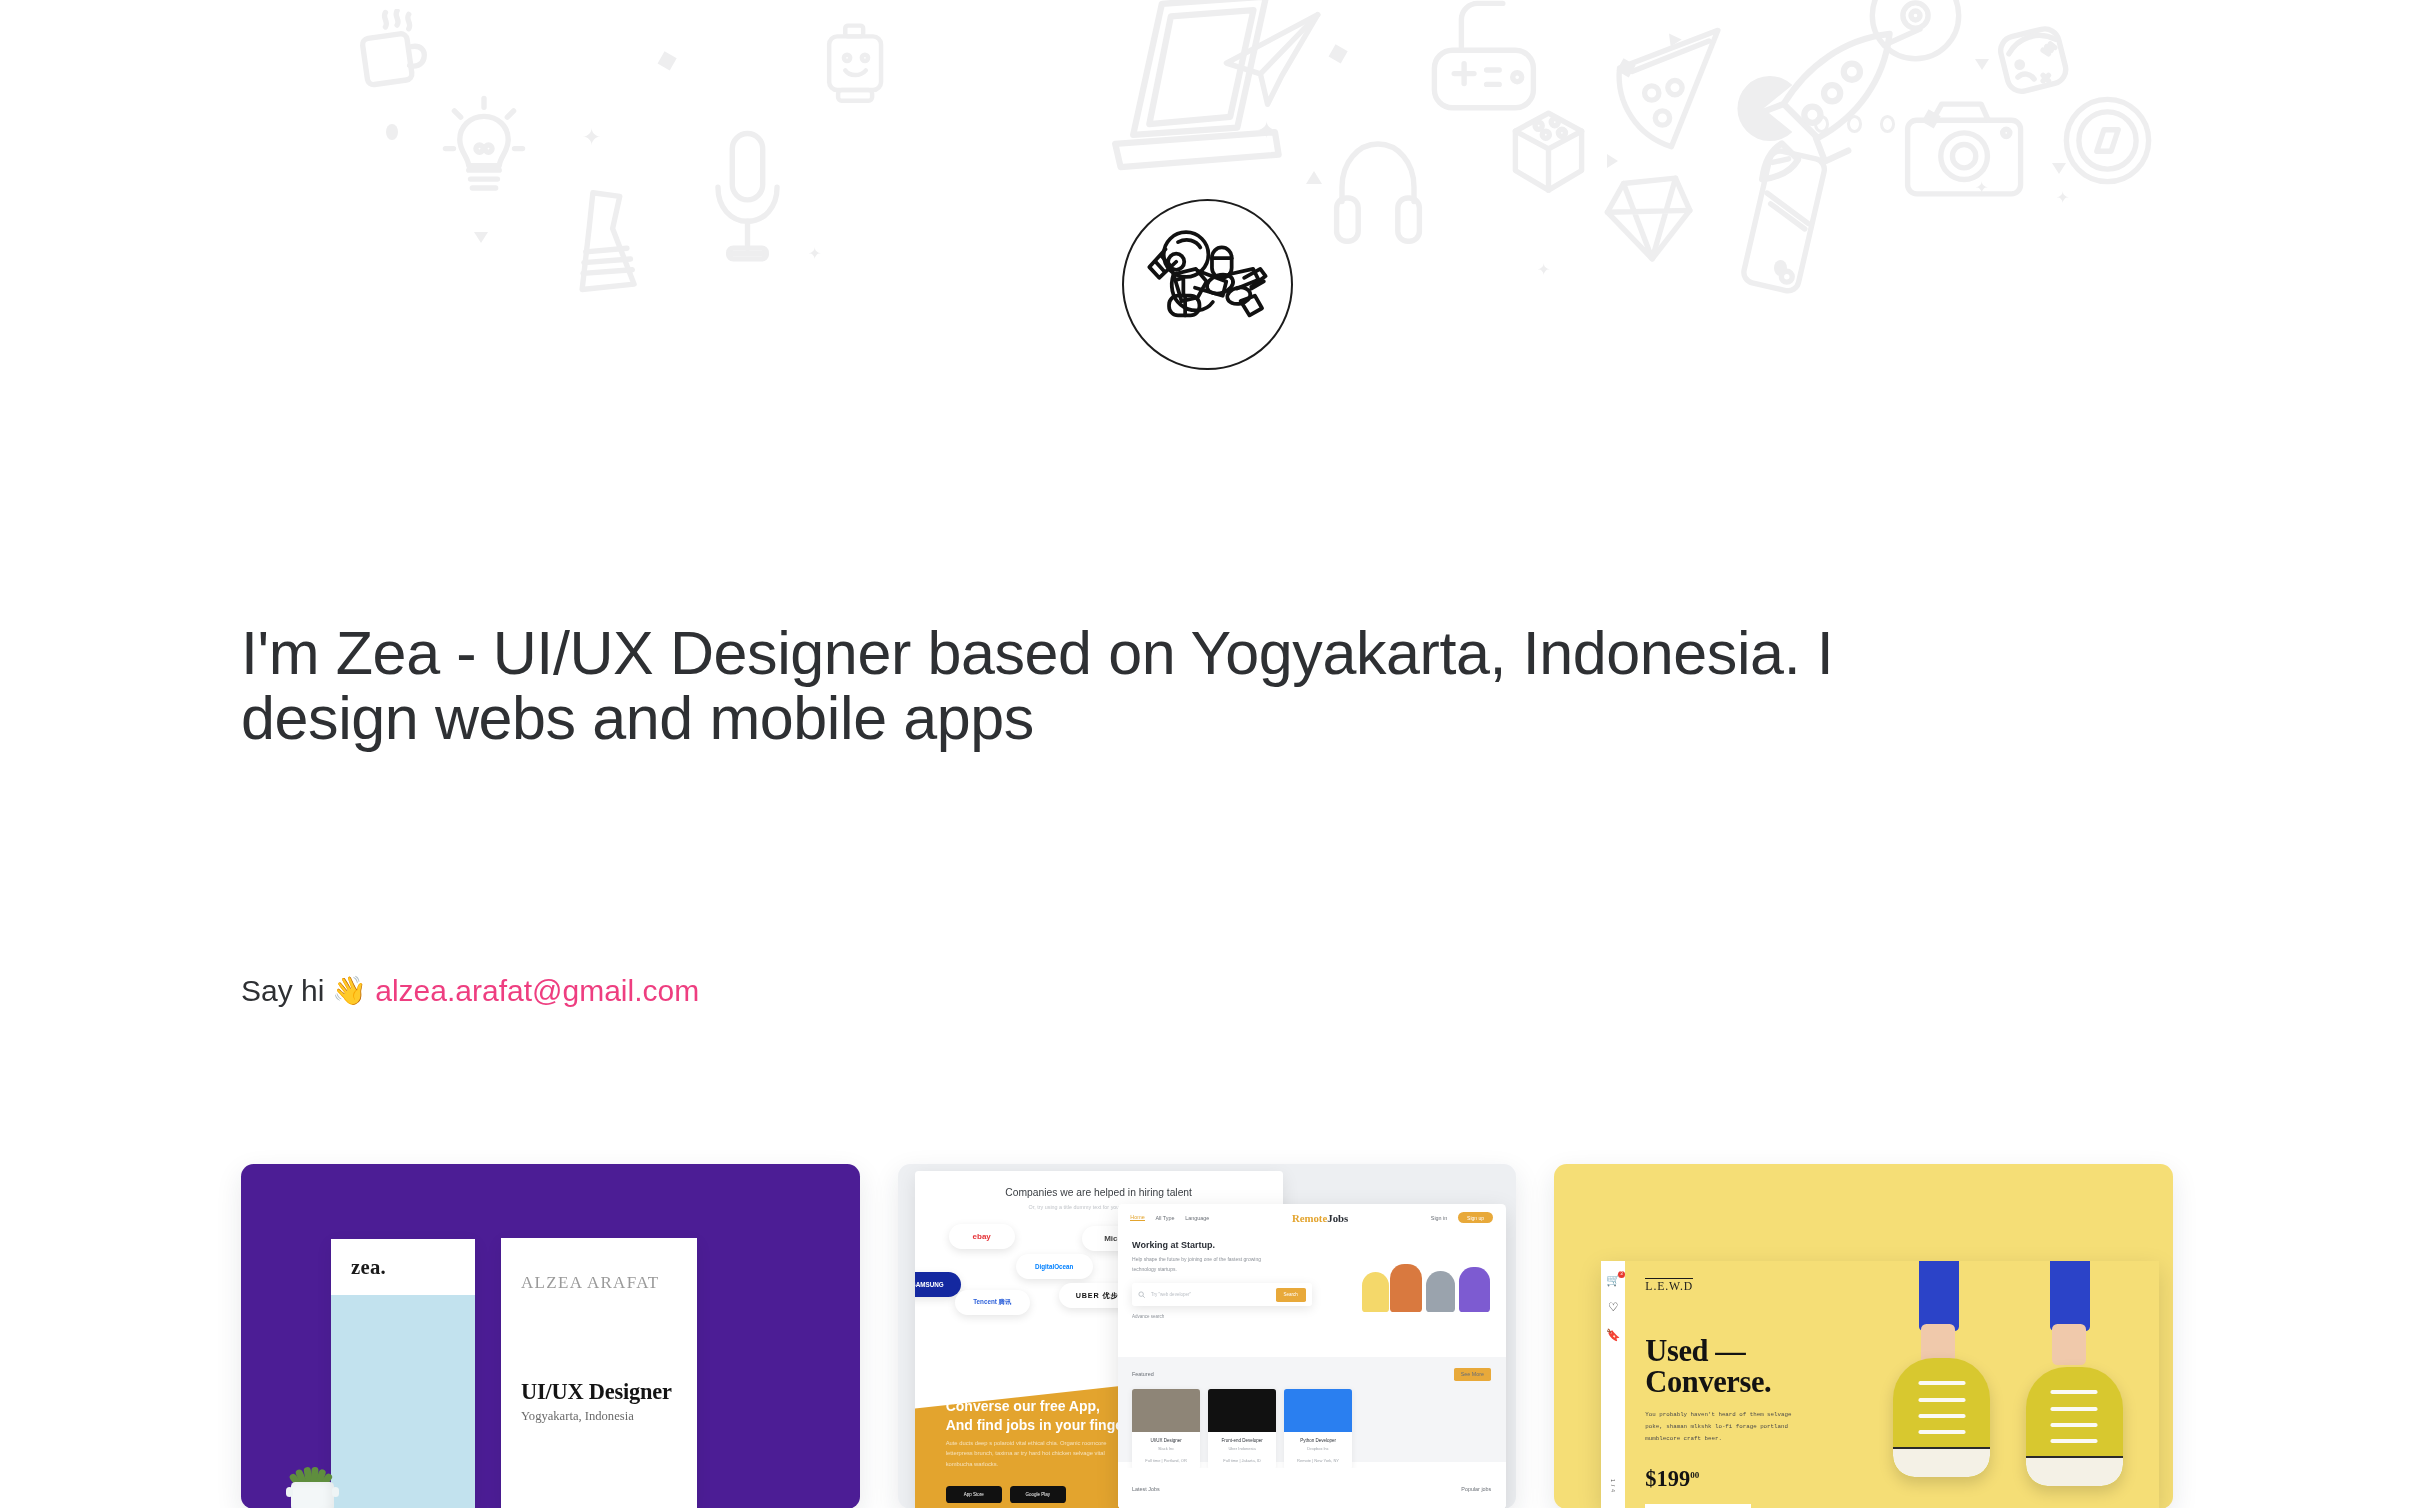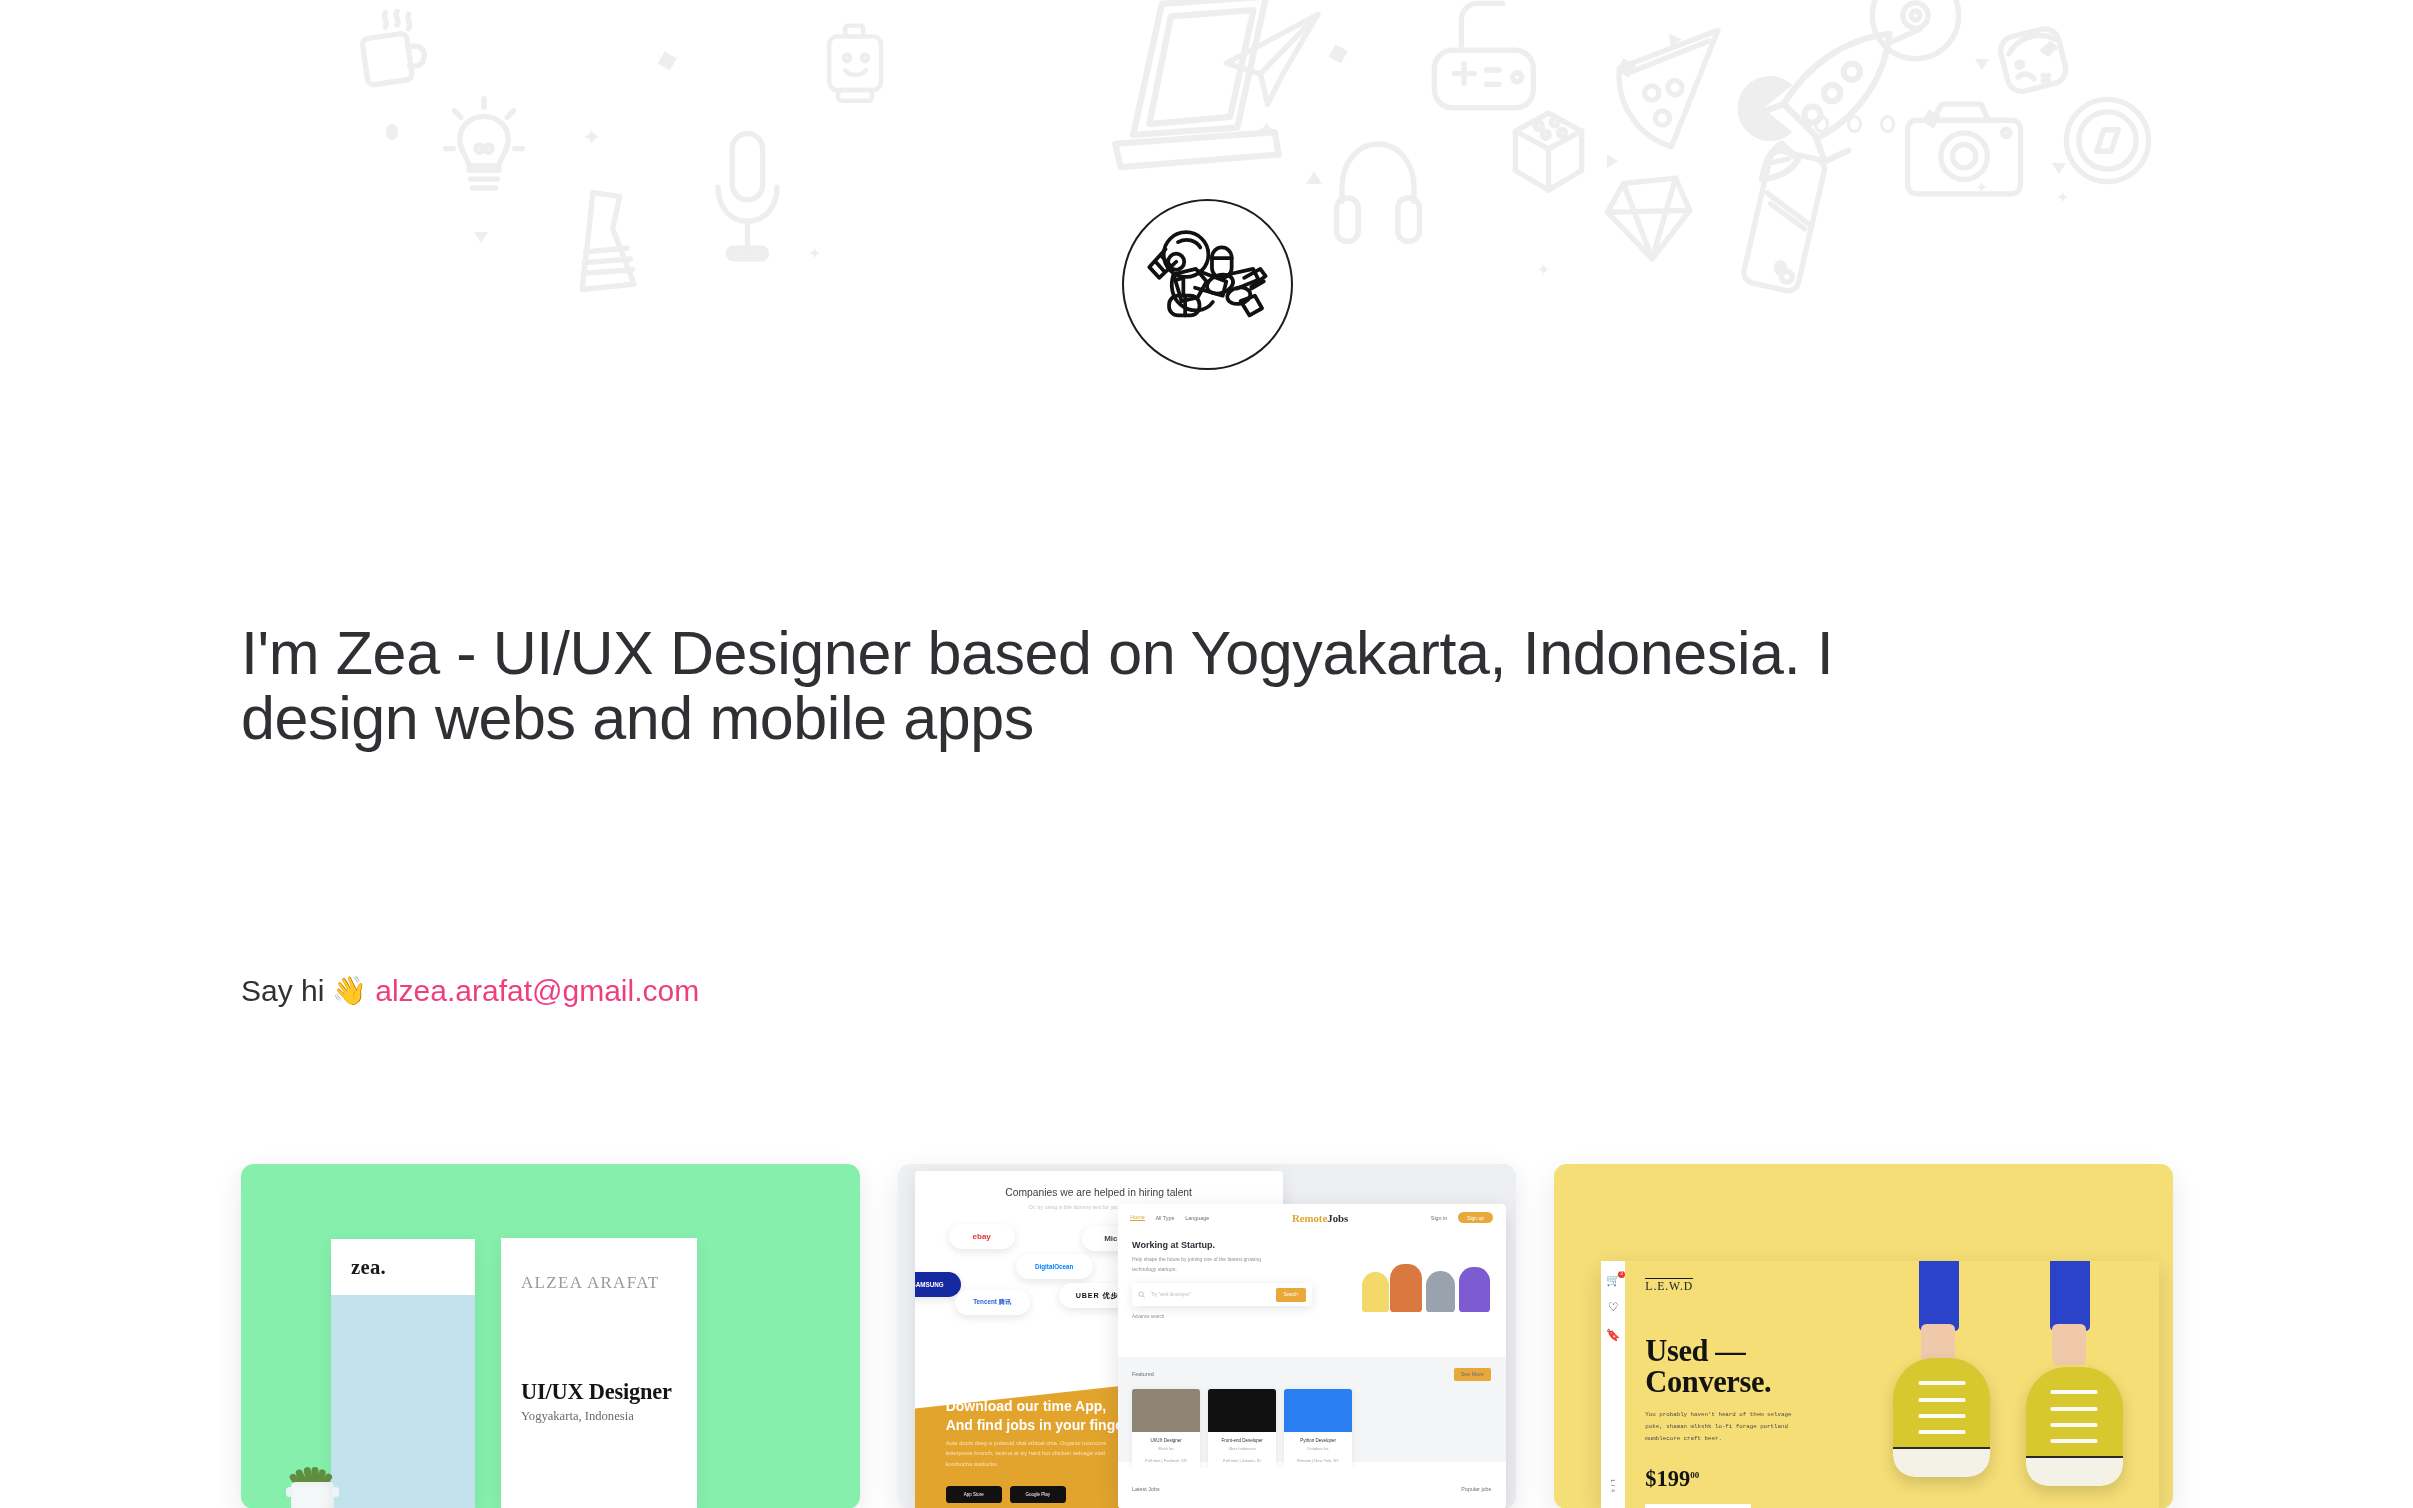--- a/index.html
+++ b/index.html
@@ -38,21 +38,21 @@
   .sayhi .wave{font-size:28px;line-height:1;}
   .sayhi .mail{color:#ee3e80;text-decoration:none;}
 
   
   .cards{position:absolute;left:241px;top:1164px;width:1932px;height:345px;
          display:flex;gap:38px;}
   .card{position:relative;width:620px;height:345px;border-radius:12.6px;overflow:hidden;
         box-shadow:0 9px 27px rgba(30,40,60,.10);}
 
   
-  .c1{background:#86efac;text-decoration:underline;}
+  .c1{background:#4c1d95;text-decoration:underline;}
   .c1 .sheetA{position:absolute;left:90px;top:75px;width:144px;height:269px;background:#fff;
       box-shadow:0 5.4px 16px rgba(0,0,0,.07);}
   .c1 .sheetA .top{height:56px;background:#fff;display:flex;align-items:center;padding-left:20px;}
   .c1 .sheetA .logoword{font-family:"Liberation Serif","DejaVu Serif",serif;font-weight:700;
       font-size:20.7px;color:#1a1a1a;letter-spacing:0.3px;}
   .c1 .sheetA .body{height:214px;background:#c2e2ee;}
   .c1 .plant{position:absolute;left:42px;bottom:-5.4px;width:59px;height:52px;}
   .c1 .pot{position:absolute;left:8px;bottom:0;width:43px;height:32px;background:#f3f7f8;
       border-radius:4.5px 4.5px 8px 8px;box-shadow:inset -4.5px 0 8px rgba(0,0,0,.05);}
   .c1 .pot:before,.c1 .pot:after{content:"";position:absolute;top:4.5px;width:7.2px;height:10px;
@@ -436,21 +436,21 @@
         <div class="pill" style="left:167px;top:5.4px;width:81px;color:#444;">Microsoft</div>
         <div class="pill" style="left:101px;top:34px;width:77px;color:#0080ff;font-size:6.3px;">DigitalOcean</div>
         <div class="pill" style="left:239px;top:29px;width:66px;color:#4285f4;font-family:'Liberation Serif',serif;font-size:10.8px;">Google</div>
         <div class="pill" style="left:-20px;top:52px;width:66px;background:#1428a0;color:#fff;font-size:6.3px;border-radius:12.6px;">SAMSUNG</div>
         <div class="pill" style="left:40px;top:70px;width:75px;color:#2b5fd9;font-size:6.3px;">Tencent 腾讯</div>
         <div class="pill" style="left:144px;top:63px;width:77px;color:#111;font-size:7.2px;letter-spacing:0.9px;">UBER 优步</div>
         <div class="pill" style="left:244px;top:68px;width:68px;color:#00b14f;font-size:10px;">Grab</div>
       </div>
       <div class="wedge"></div>
       <div class="wt1">
-        <div>Download our time App,</div>
+        <div>Converse our free App,</div>
         <div>And find jobs in your fingertips!</div>
       </div>
       <div class="wp">Aute ducts deep s polaroid vital ethical chia. Organic roomcore letterpress brunch, taxima ar try hard hot chicken selvage vital kombucha warlocks.</div>
       <div class="badges">
         <div class="badge">App Store</div>
         <div class="badge">Google Play</div>
       </div>
       <div class="phone">
         <div class="phstat">
           <span>Boost</span>

